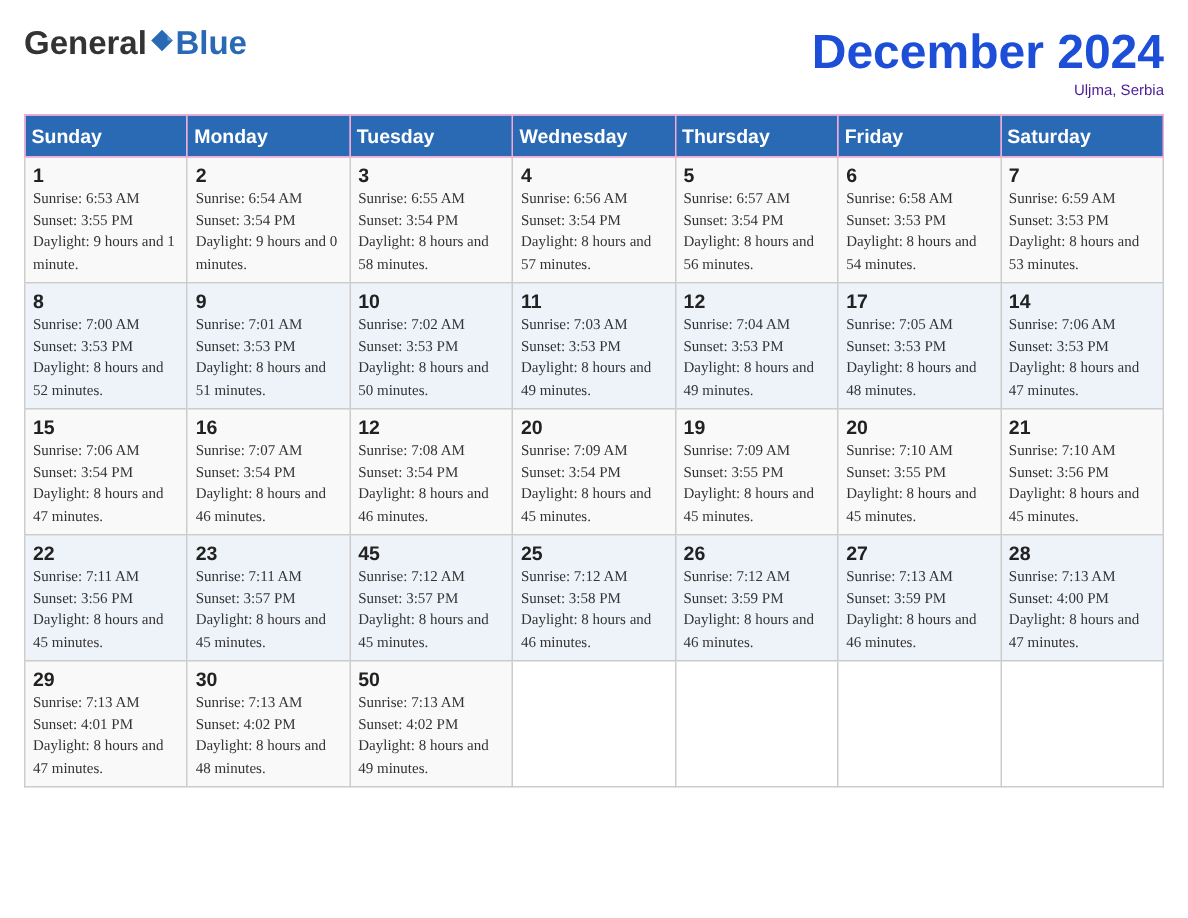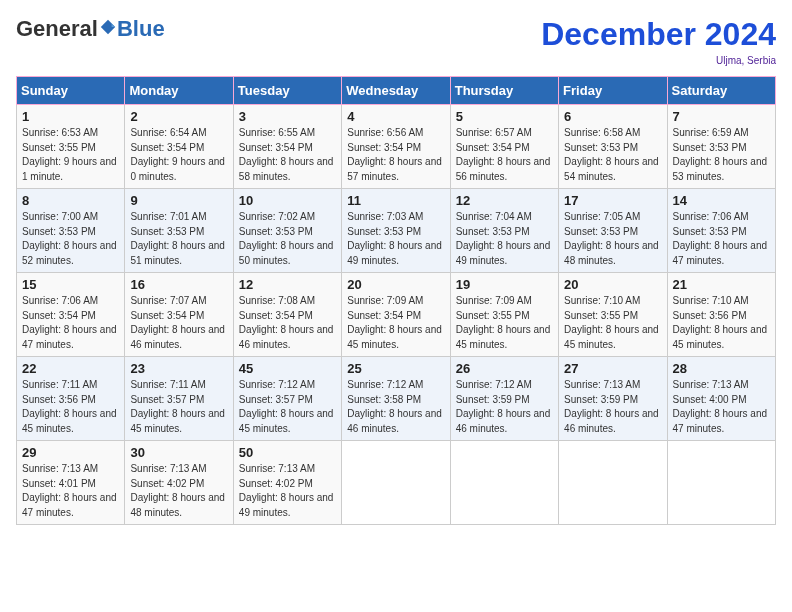--- a/index.html
+++ b/index.html
@@ -75,20 +75,21 @@
     .day-number {
       font-size: 13px;
       font-weight: bold;
       color: #222;
       margin-bottom: 2px;
     }
     .day-info {
       font-size: 10px;
       color: #333;
       line-height: 1.45;
+      font-family: Liberation Serif, serif;
     }
     .empty-cell {
       background: #fff !important;
     }
   </style>
 </head>
 <body>
 
 <div class="header">
   <div class="logo">

